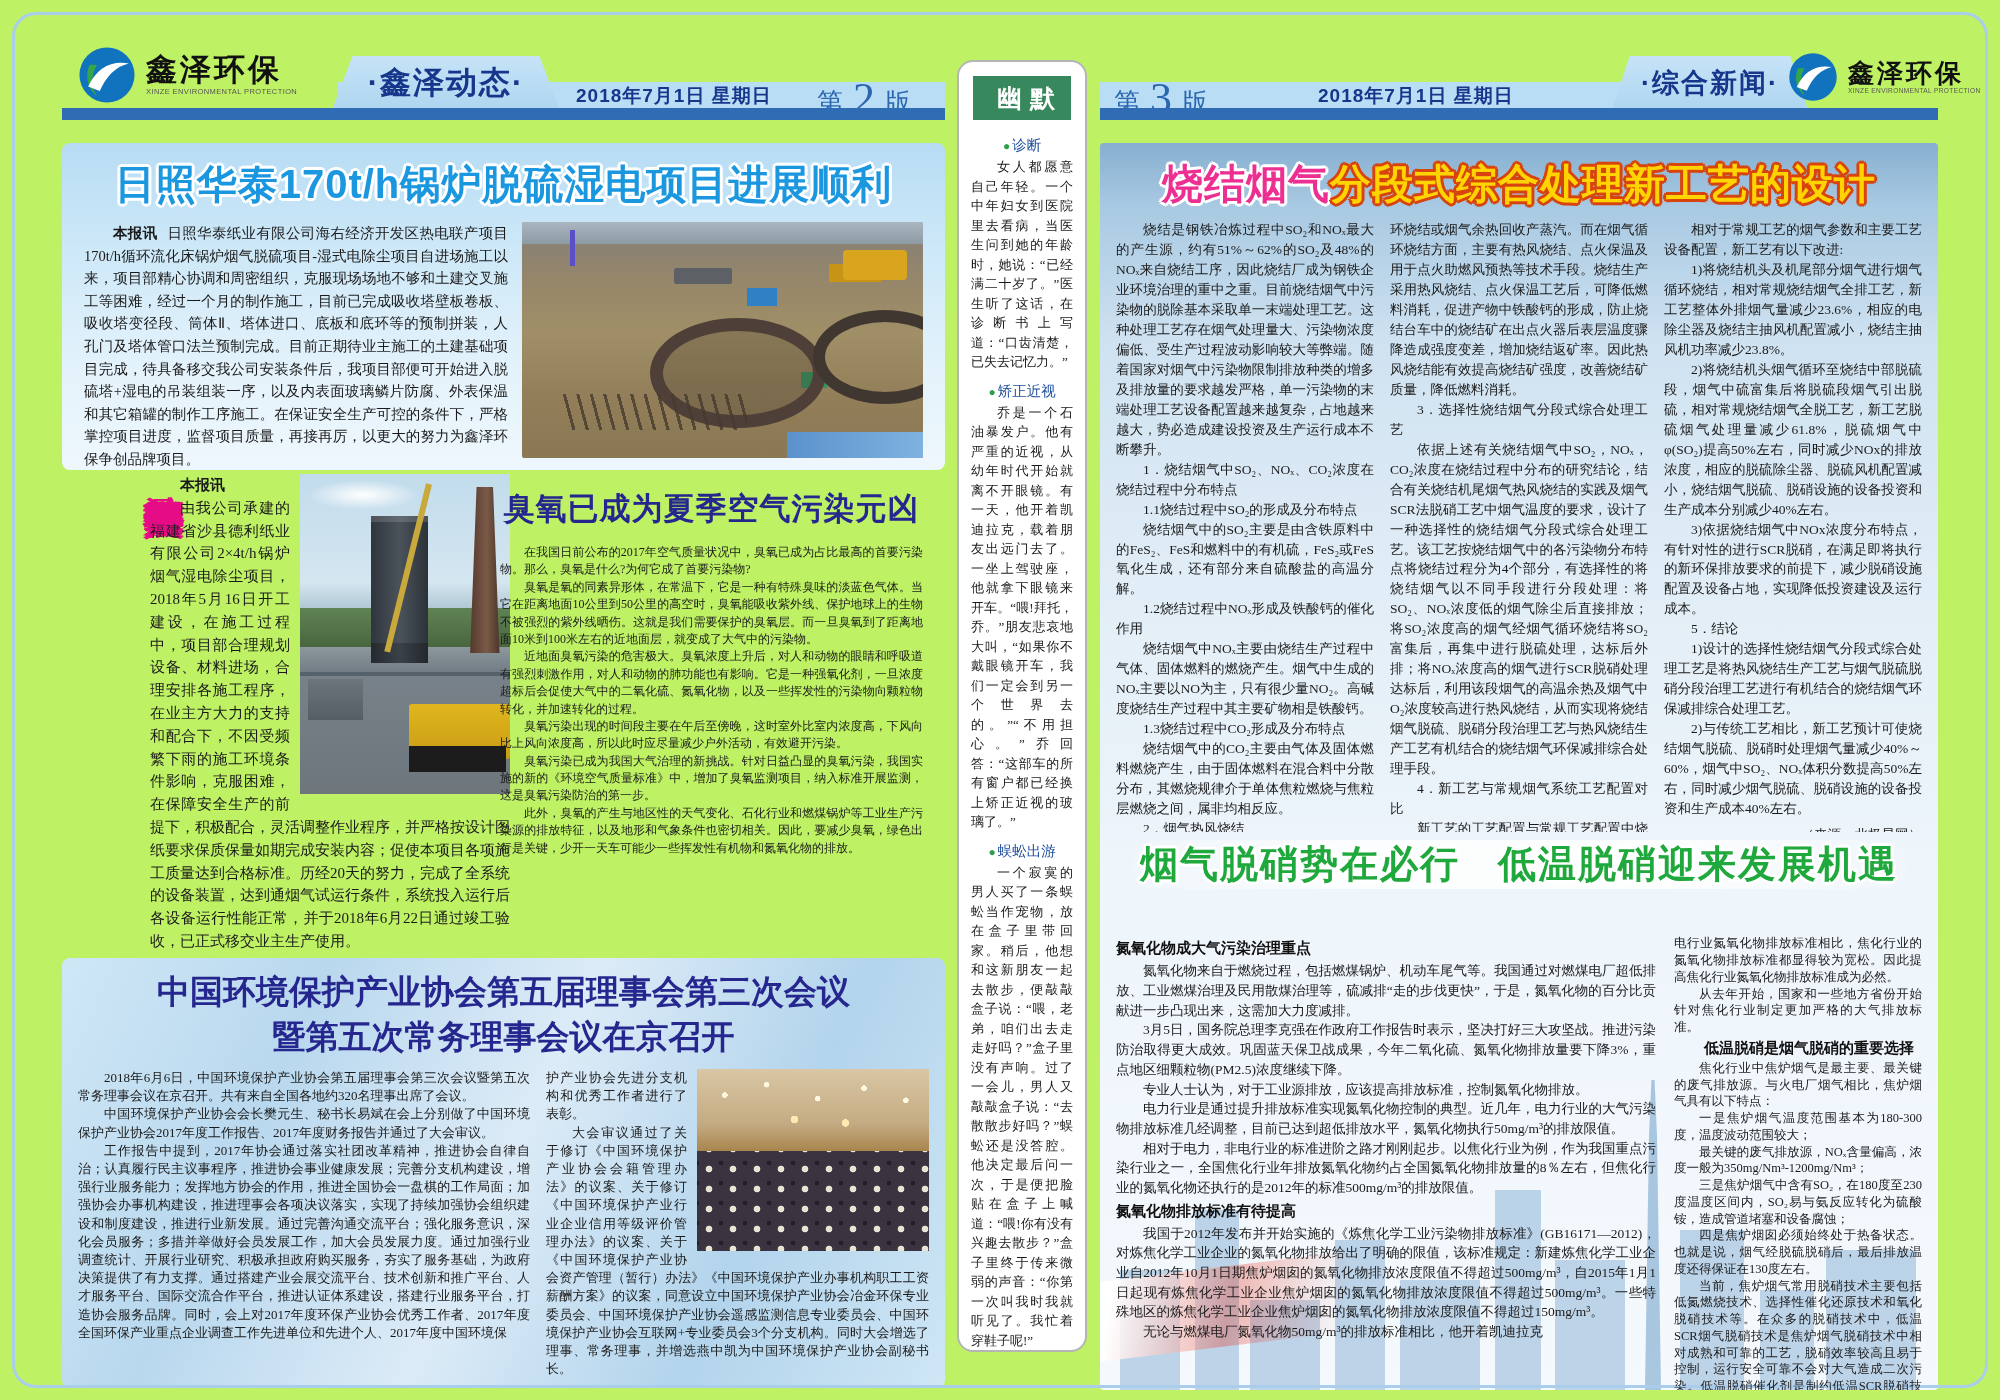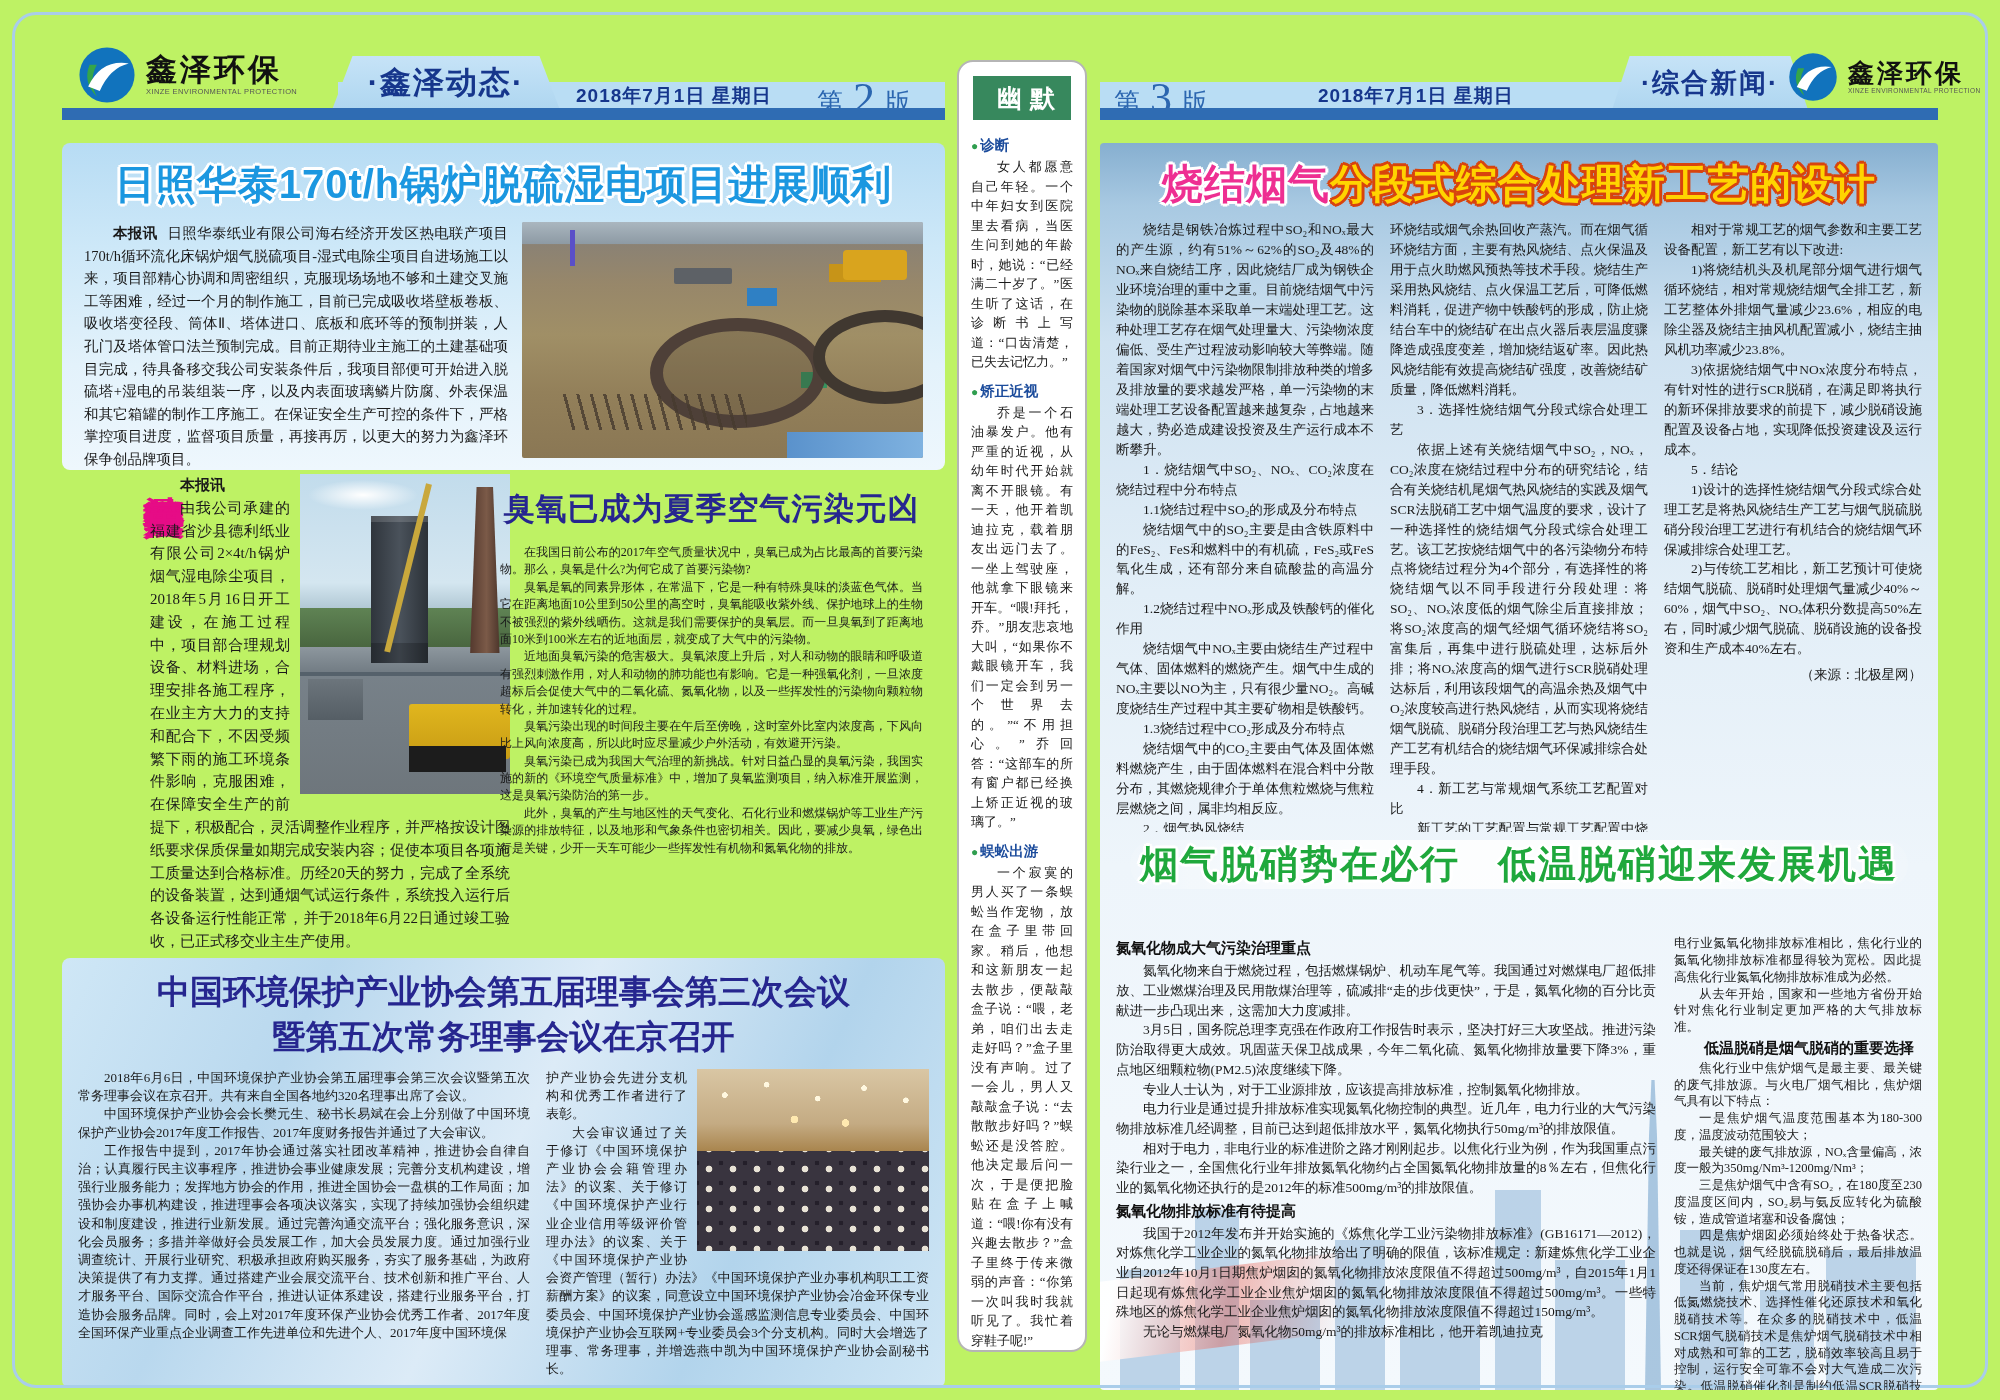--- a/index.html
+++ b/index.html
@@ -105,21 +105,21 @@
     radial-gradient(circle 4px at 64% 62%,#ffe9b0 90%,transparent);}
   .p3-crowd{position:absolute;bottom:0;left:0;right:0;height:55%;background-color:#39343f;
     background-image:radial-gradient(circle 4px,#241f2a 60%,transparent 64%),radial-gradient(circle 6px,#e9e3d6 55%,transparent 60%);
     background-size:24px 20px,24px 20px;background-position:12px 2px,0 8px;}
 
   
   .humor{position:absolute;left:957px;top:60px;width:130px;height:1292px;background:#fff;
          border:2px solid #b5b5b5;border-radius:16px;box-sizing:border-box;padding:12px 12px 10px;overflow:hidden;}
   .humor-badge{width:98px;height:44px;margin:2px auto 16px;background:#37885d;color:#fff;display:flex;align-items:center;justify-content:center;
          font-family:"Liberation Sans",sans-serif;font-weight:900;font-size:25px;letter-spacing:8px;padding-left:16px;box-sizing:border-box;}
-  .h-title{font-family:"Liberation Sans",sans-serif;font-weight:bold;font-size:14.5px;color:#1c4c9c;margin:10px 0 2px;}
+  .h-title{font-family:"Liberation Sans",sans-serif;font-weight:normal;font-size:14.5px;color:#1c4c9c;margin:10px 0 2px;text-align:center;}
   .h-bullet{color:#2f9e4f;margin-right:2px;font-size:12px;}
   .h-body{font-size:13px;line-height:1.5;text-align:justify;}
 
   
   .panel{position:absolute;left:1100px;top:143px;width:838px;height:1247px;border-radius:4px;overflow:hidden;
          background:linear-gradient(180deg,#86afd0 0%,#a8c9e2 5%,#cfe2f1 16%,#e2eef7 36%,#eef5fb 58%,#f4f9fd 100%);}
   .rp-h1{margin:14px 0 8px;text-align:center;font-family:"Liberation Sans",sans-serif;font-weight:900;font-size:41px;letter-spacing:1px;}
   .h1a{color:#ee2f92;}
   .h1b{color:#ffd400;}
   .cols{position:relative;z-index:1;display:flex;gap:16px;padding:0 16px;height:612px;overflow:hidden;}
@@ -319,20 +319,21 @@
       <div class="col">
         <p class="noind">环烧结或烟气余热回收产蒸汽。而在烟气循环烧结方面，主要有热风烧结、点火保温及用于点火助燃风预热等技术手段。烧结生产采用热风烧结、点火保温工艺后，可降低燃料消耗，促进产物中铁酸钙的形成，防止烧结台车中的烧结矿在出点火器后表层温度骤降造成强度变差，增加烧结返矿率。因此热风烧结能有效提高烧结矿强度，改善烧结矿质量，降低燃料消耗。</p>
         <p class="ind">3．选择性烧结烟气分段式综合处理工艺</p>
         <p class="ind">依据上述有关烧结烟气中SO₂，NOₓ，CO₂浓度在烧结过程中分布的研究结论，结合有关烧结机尾烟气热风烧结的实践及烟气SCR法脱硝工艺中烟气温度的要求，设计了一种选择性的烧结烟气分段式综合处理工艺。该工艺按烧结烟气中的各污染物分布特点将烧结过程分为4个部分，有选择性的将烧结烟气以不同手段进行分段处理：将SO₂、NOₓ浓度低的烟气除尘后直接排放；将SO₂浓度高的烟气经烟气循环烧结将SO₂富集后，再集中进行脱硫处理，达标后外排；将NOₓ浓度高的烟气进行SCR脱硝处理达标后，利用该段烟气的高温余热及烟气中O₂浓度较高进行热风烧结，从而实现将烧结烟气脱硫、脱硝分段治理工艺与热风烧结生产工艺有机结合的烧结烟气环保减排综合处理手段。</p>
         <p class="ind">4．新工艺与常规烟气系统工艺配置对比</p>
         <p class="ind">新工艺的工艺配置与常规工艺配置中烧结机及点火器等烧结主体设备配置完全相同，主要区别在于烧结烟气系统的工艺配置。</p>
       </div>
       <div class="col">
         <p class="ind">相对于常规工艺的烟气参数和主要工艺设备配置，新工艺有以下改进:</p>
         <p class="ind">1)将烧结机头及机尾部分烟气进行烟气循环烧结，相对常规烧结烟气全排工艺，新工艺整体外排烟气量减少23.6%，相应的电除尘器及烧结主抽风机配置减小，烧结主抽风机功率减少23.8%。</p>
+        <p class="ind">2)将烧结机头烟气循环至烧结中部脱硫段，烟气中硫富集后将脱硫段烟气引出脱硫，相对常规烧结烟气全脱工艺，新工艺脱硫烟气处理量减少61.8%，脱硫烟气中φ(SO₂)提高50%左右，同时减少NOx的排放浓度，相应的脱硫除尘器、脱硫风机配置减小，烧结烟气脱硫、脱硝设施的设备投资和生产成本分别减少40%左右。</p>
         <p class="ind">3)依据烧结烟气中NOx浓度分布特点，有针对性的进行SCR脱硝，在满足即将执行的新环保排放要求的前提下，减少脱硝设施配置及设备占地，实现降低投资建设及运行成本。</p>
         <p class="ind">5．结论</p>
         <p class="ind">1)设计的选择性烧结烟气分段式综合处理工艺是将热风烧结生产工艺与烟气脱硫脱硝分段治理工艺进行有机结合的烧结烟气环保减排综合处理工艺。</p>
         <p class="ind">2)与传统工艺相比，新工艺预计可使烧结烟气脱硫、脱硝时处理烟气量减少40%～60%，烟气中SO₂、NOₓ体积分数提高50%左右，同时减少烟气脱硫、脱硝设施的设备投资和生产成本40%左右。</p>
         <p class="byline">（来源：北极星网）</p>
       </div>
     </div>
 
     <div class="green-wrap">
       <span class="green outline-w">

